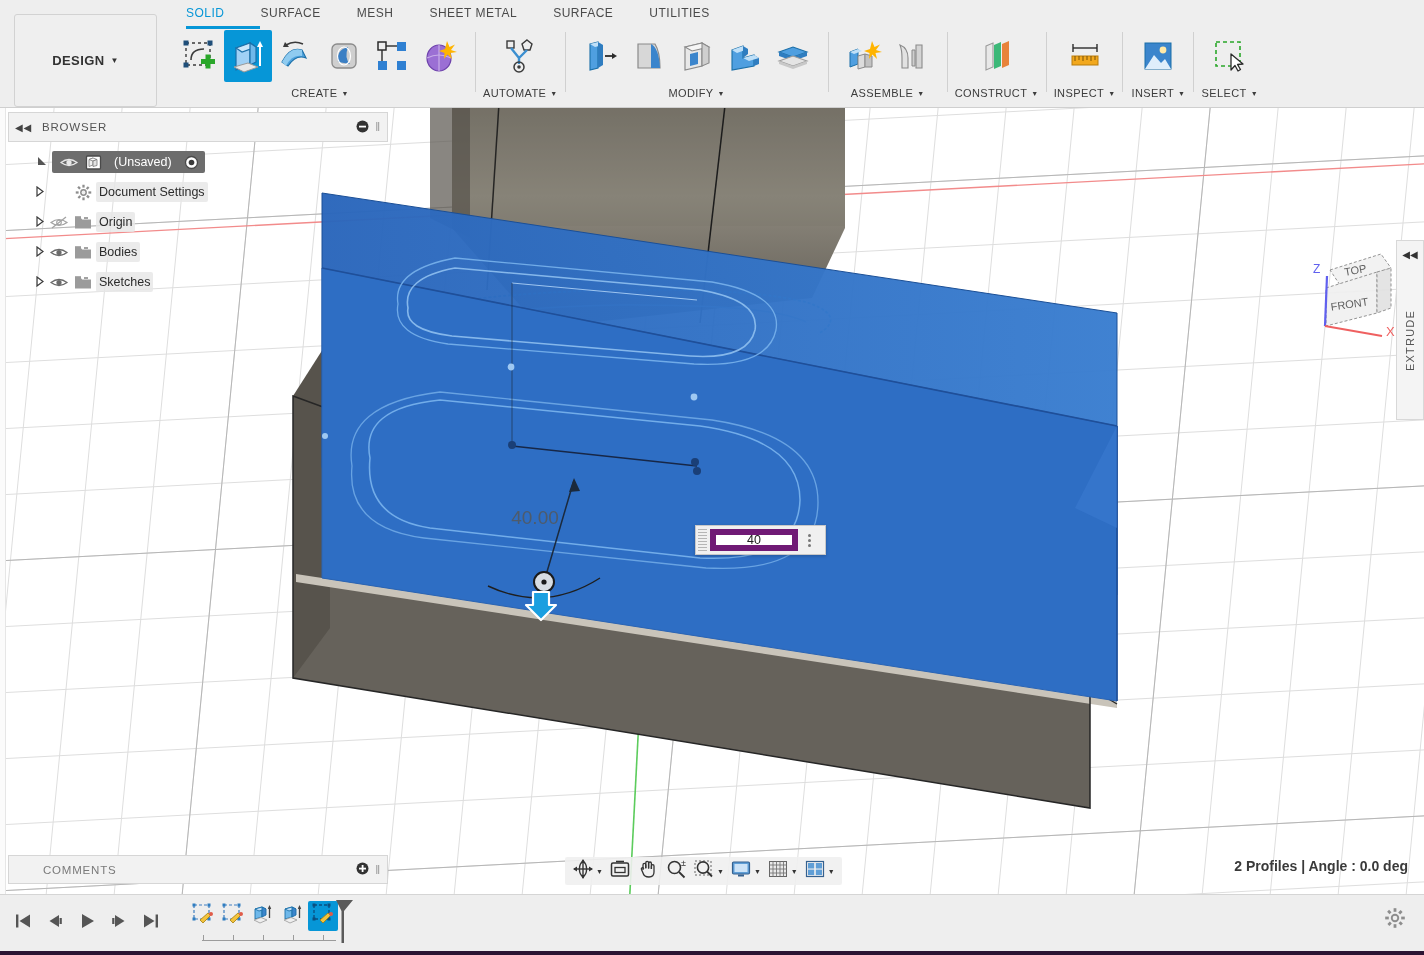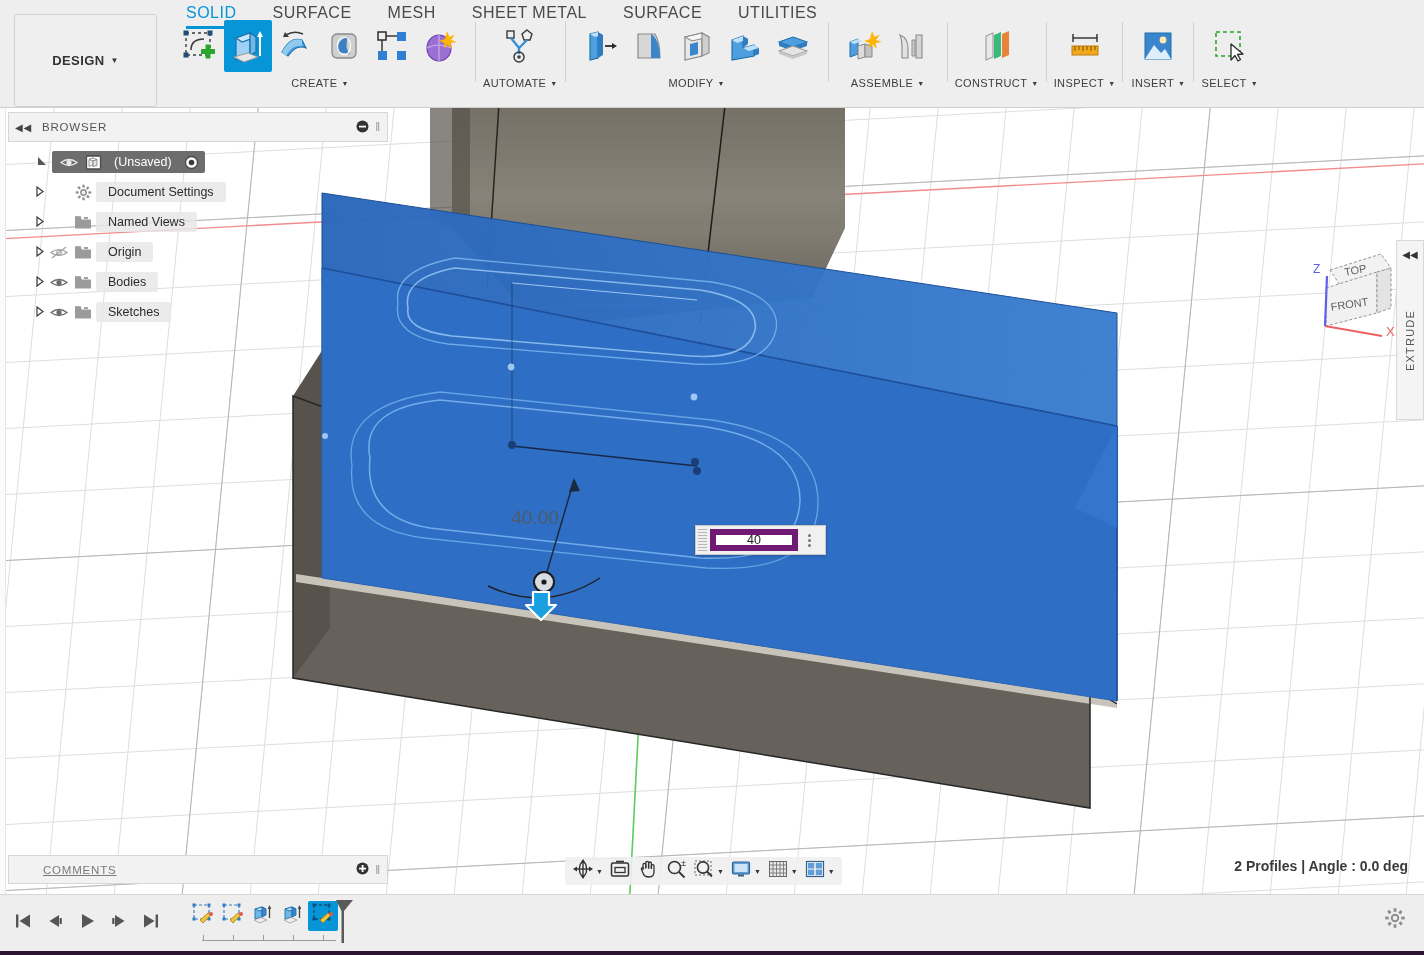--- a/index.html
+++ b/index.html
@@ -20,31 +20,31 @@
     border: 1px solid #d2d2d2; border-radius: 3px; background: #efefef;
     display: flex; align-items: center; justify-content: center;
     font-size: 13px; font-weight: bold; color: #333; letter-spacing: .4px;
     cursor: pointer;
   }
   .design-btn .caret { margin-left: 6px; font-size: 8px; }
 
   .tabs { position: absolute; left: 168px; top: 0; height: 26px; display: flex; }
   .tab {
     padding: 0 18px; height: 26px; line-height: 26px;
-    font-size: 16px; color: #4a4a4a; letter-spacing: .5px; cursor: pointer;
+    font-size: 12px; color: #4a4a4a; letter-spacing: .5px; cursor: pointer;
     white-space: nowrap;
   }
   .tab.active { color: #0696d7; font-weight: normal; }
 
   .tab-underline {
     position: absolute; left: 186px; top: 26px; width: 74px; height: 3px;
     background: #0696d7;
   }
 
-  .groups { position: absolute; left: 172px; top: 20px; height: 76px; display: flex; }
+  .groups { position: absolute; left: 172px; top: 30px; height: 76px; display: flex; }
   .group { display: flex; flex-direction: column; align-items: center; position: relative; }
   .group-row { display: flex; align-items: flex-start; height: 54px; padding: 0 4px; }
   .group-label {
     font-size: 11px; color: #3c3c3c; letter-spacing: .4px; height: 18px;
     display: flex; align-items: center; cursor: pointer; white-space: nowrap;
   }
   .group-label .caret { margin-left: 4px; font-size: 7px; }
   .gsep { width: 1px; background: #d0d0d0; height: 60px; margin: 0 7px; align-self: flex-start; margin-top: 2px; }
 
   .tbtn {
@@ -73,33 +73,33 @@
   .browser-head .collapse { color: #444; font-size: 10px; margin-right: 10px; cursor: pointer; }
   .browser-head .title { flex: 1; }
   .browser-head .dot { margin-right: 6px; cursor: pointer; }
   .browser-head .grip { color: #999; font-size: 12px; cursor: ew-resize; }
 
   .tree { padding-top: 5px; font-size: 12.5px; color: #2b2b2b; }
   .tnode { display: flex; align-items: center; height: 30px; padding-left: 22px; }
   .tnode .arrow { width: 18px; color: #3a3a3a; font-size: 9px; cursor: pointer; flex: none; text-align: center; }
   .tnode .eye { width: 22px; flex: none; display: flex; align-items: center; justify-content: center; cursor: pointer; }
   .tnode .ico { width: 26px; flex: none; display: flex; align-items: center; justify-content: center; }
-  .tnode .lbl { background: rgba(230,230,230,.82); padding: 3px 12px; border-radius: 2px; cursor: pointer; }
+  .tnode .lbl { background: rgba(230,230,230,.82); padding: 3px 3px; border-radius: 2px; cursor: pointer; }
   .tnode.root { padding-left: 26px; }
   .tnode.root .lbl { background: #6d6d6d; color: #fff; padding: 3px 26px 3px 10px; }
   .tnode.root .rootbox { background: #6d6d6d; display: flex; align-items: center; border-radius: 2px; padding: 2px 6px; }
   .tnode.root .rootbox .lbl { background: transparent; color: #fff; padding: 2px 8px; }
 
   
   .comments {
     position: absolute; left: 8px; top: 855px; width: 380px; height: 29px;
     background: #f2f2f2; border: 1px solid #d6d6d6; display: flex; align-items: center;
     padding: 0 6px; font-size: 11.5px; color: #7a7a7a; letter-spacing: .8px; z-index: 25;
   }
-  .comments .title { flex: 1; padding-left: 28px; text-decoration: underline; }
+  .comments .title { flex: 1; padding-left: 28px; }
 
   
   .navbar {
     position: absolute; left: 565px; top: 857px; height: 28px;
     background: rgba(240,240,240,.9); display: flex; align-items: center;
     padding: 0 4px; z-index: 25; border-radius: 2px;
   }
   .nbtn { height: 26px; display: flex; align-items: center; padding: 0 3px; cursor: pointer; }
   .nbtn .caret { font-size: 7px; color: #333; margin-left: 2px; }
 
@@ -710,34 +710,20 @@
               </g>
       <circle cx="9" cy="9" r="2" fill="#f0f0f0"></circle>
             </svg>
           </span>
           <span class="lbl">Document Settings</span>
         </div>
         <div class="tnode">
           <span class="arrow"><svg width="11" height="11" viewBox="0 0 11 11">
               <path d="M3 1 L9 5.5 L3 10 Z" fill="none" stroke="#3a3a3a" stroke-width="1.2"></path>
             </svg></span>
-          <span class="eye"></span>
-          <span class="ico">
-            <svg width="18" height="15" viewBox="0 0 18 15">
-      <path d="M1 3 L1 13.5 L17 13.5 L17 4.5 L8.2 4.5 L6.8 3 Z" fill="#9b9b9b"></path>
-      <rect x="1" y="1.2" width="6" height="2" fill="#9b9b9b"></rect>
-      <rect x="10" y="2.2" width="4" height="1.6" fill="#8a8a8a"></rect>
-            </svg>
-          </span>
-          <span class="lbl">Named Views</span>
-        </div>
-        <div class="tnode">
-          <span class="arrow"><svg width="11" height="11" viewBox="0 0 11 11">
-              <path d="M3 1 L9 5.5 L3 10 Z" fill="none" stroke="#3a3a3a" stroke-width="1.2"></path>
-            </svg></span>
           <span class="eye">
             <svg width="18" height="13" viewBox="0 0 18 13">
       <path d="M1 6.5 Q9 0.5 17 6.5 Q9 12.5 1 6.5 Z" fill="none" stroke="#a3a3a3" stroke-width="1.2"></path>
       <circle cx="9" cy="6.5" r="2.3" fill="none" stroke="#a3a3a3" stroke-width="1.1"></circle>
       <line x1="2" y1="12" x2="16" y2="1" stroke="#a3a3a3" stroke-width="1.3"></line>
             </svg>
           </span>
           <span class="ico">
             <svg width="18" height="15" viewBox="0 0 18 15">
       <path d="M1 3 L1 13.5 L17 13.5 L17 4.5 L8.2 4.5 L6.8 3 Z" fill="#9b9b9b"></path>

